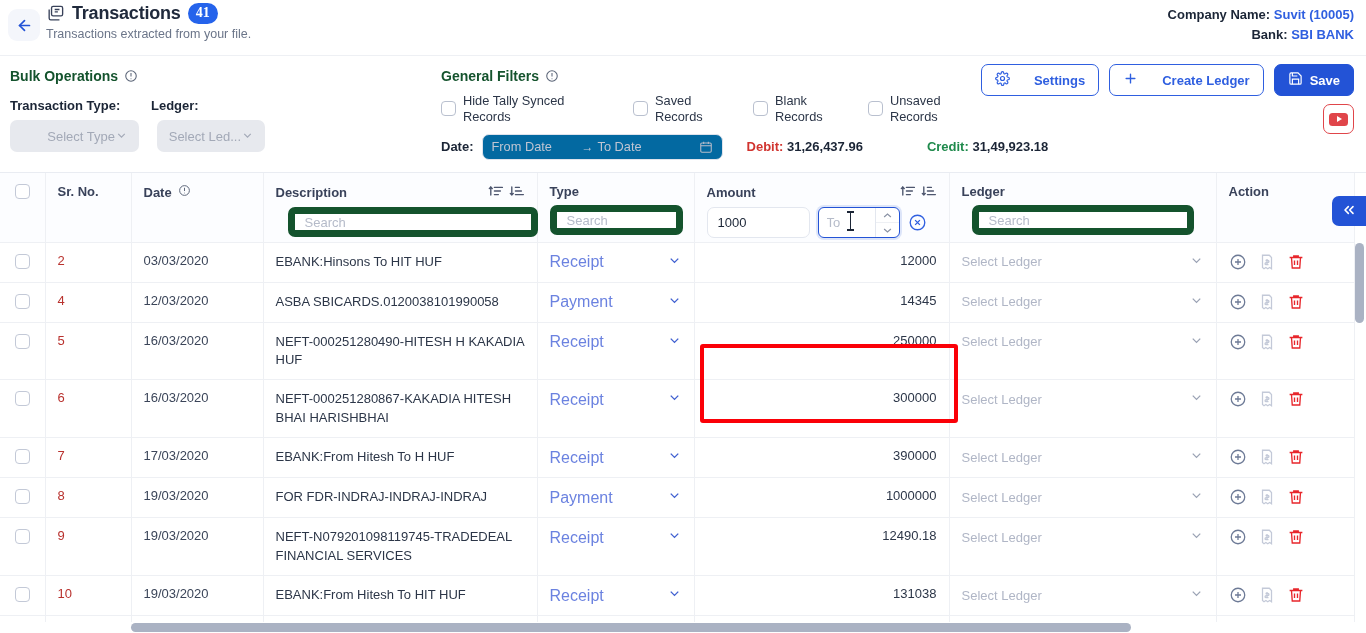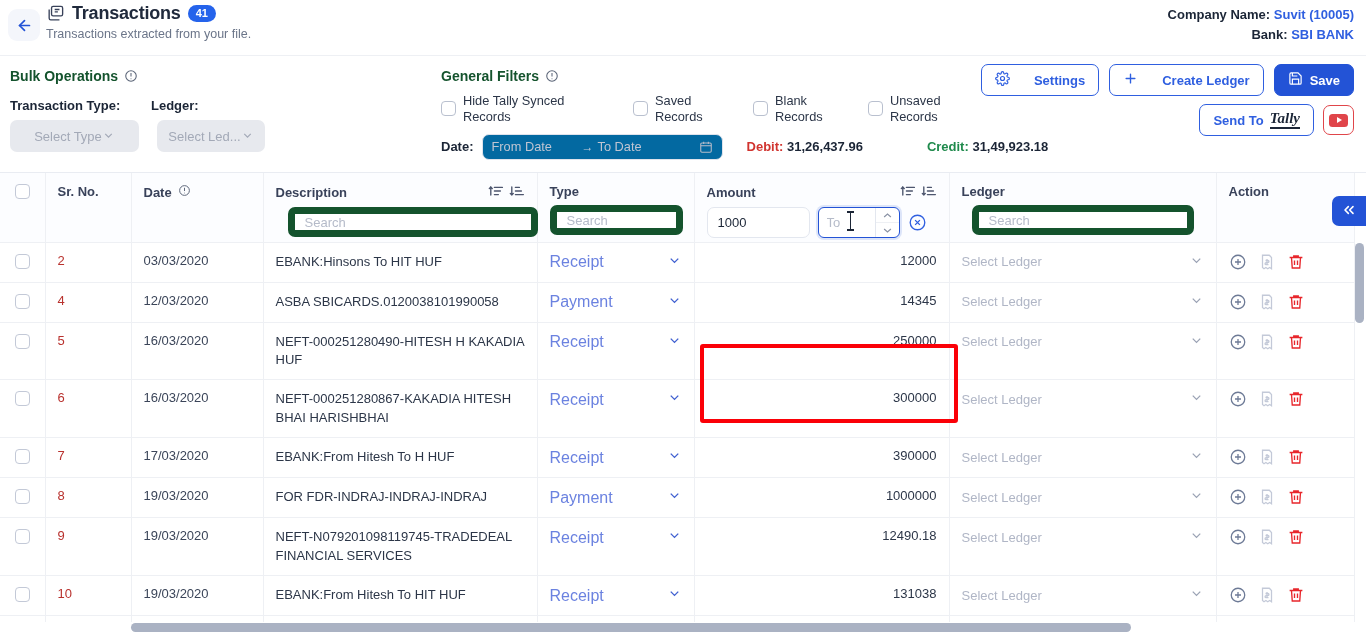--- a/index.html
+++ b/index.html
@@ -32,24 +32,24 @@
   .back-btn svg { display:block; }
   .title-wrap { position: absolute; left: 46px; top: 3px; }
   .title-row { display: flex; align-items: center; gap: 7px; }
   .title-icon { display:flex; align-items:center; }
   .page-title {
     font-size: 18px; font-weight: bold; color: #202a3c; letter-spacing: -0.2px;
   }
   .count-badge {
     background: #2563eb; color: #fff;
     border-radius: 999px;
-    font-size: 11px; font-weight: bold;
+    font-size: 14px; font-weight: bold;
     padding: 2px 8px 3px 8px;
     line-height: 1.15;
-    min-width: 26px; text-align: center;
+    min-width: 26px; text-align: center; font-family: Liberation Serif, serif;
   }
   .subtitle { font-size: 12.5px; color: #6b7589; margin-top: 3px; }
 
   .company-wrap {
     position: absolute; right: 12px; top: 5px;
     text-align: right; line-height: 1.55;
   }
   .company-line { font-size: 13px; font-weight: bold; color: #1b2536; white-space: nowrap;}
   .company-line .val { color: #2f5fe0; }
 
@@ -67,21 +67,21 @@
   .info-ic { display:inline-flex; }
 
   .bulk { position: absolute; left: 10px; top: 12px; }
   .bulk-labels { display: flex; gap: 26px; margin-top: 14px; }
   .fld-label { font-size: 13px; font-weight: bold; color: #1b2536; }
   .bulk-selects { display: flex; gap: 18px; margin-top: 7px; }
   .sel-disabled {
     width: 129px; height: 32px;
     background: #e7e9ee;
     border-radius: 7px;
-    display: flex; align-items: center; justify-content: center;
+    display: flex; align-items: center; justify-content: flex-end;
     padding: 0 11px;
     color: #a3a9b7; font-size: 13px;
     cursor: not-allowed;
   }
   .sel-disabled .cv { font-size: 11px; color:#9aa0ae; }
 
   .genfilters { position: absolute; left: 441px; top: 12px; }
   .checks-row { display: flex; align-items: flex-start; margin-top: 9px; }
   .chk-item { display: flex; align-items: center; gap: 7px; }
   .chk-box {
@@ -416,24 +416,20 @@
           <svg width="15" height="15" viewBox="0 0 24 24" fill="none" stroke="#ffffff" stroke-width="1.9">
             <path d="M19 21H5a2 2 0 0 1-2-2V5a2 2 0 0 1 2-2h11l5 5v11a2 2 0 0 1-2 2z"></path>
             <path d="M17 21v-8H7v8M7 3v5h8"></path>
           </svg>
         </span>
         <span>Save</span>
       </div>
     </div>
 
     <div class="actions-top2">
-      <div class="btn btn-outline" style="gap:6px">
-        <span>Send To</span>
-        <span class="tally-word">Tally</span>
-      </div>
       <div class="yt-btn">
         <span class="yt-box">
             <span class="yt-tri"></span>
           </span>
       </div>
     </div>
 
     <div class="collapse-btn">
       <span>
         <svg width="16" height="16" viewBox="0 0 24 24" fill="none" stroke="#ffffff" stroke-width="2.4" stroke-linecap="round" stroke-linejoin="round">

